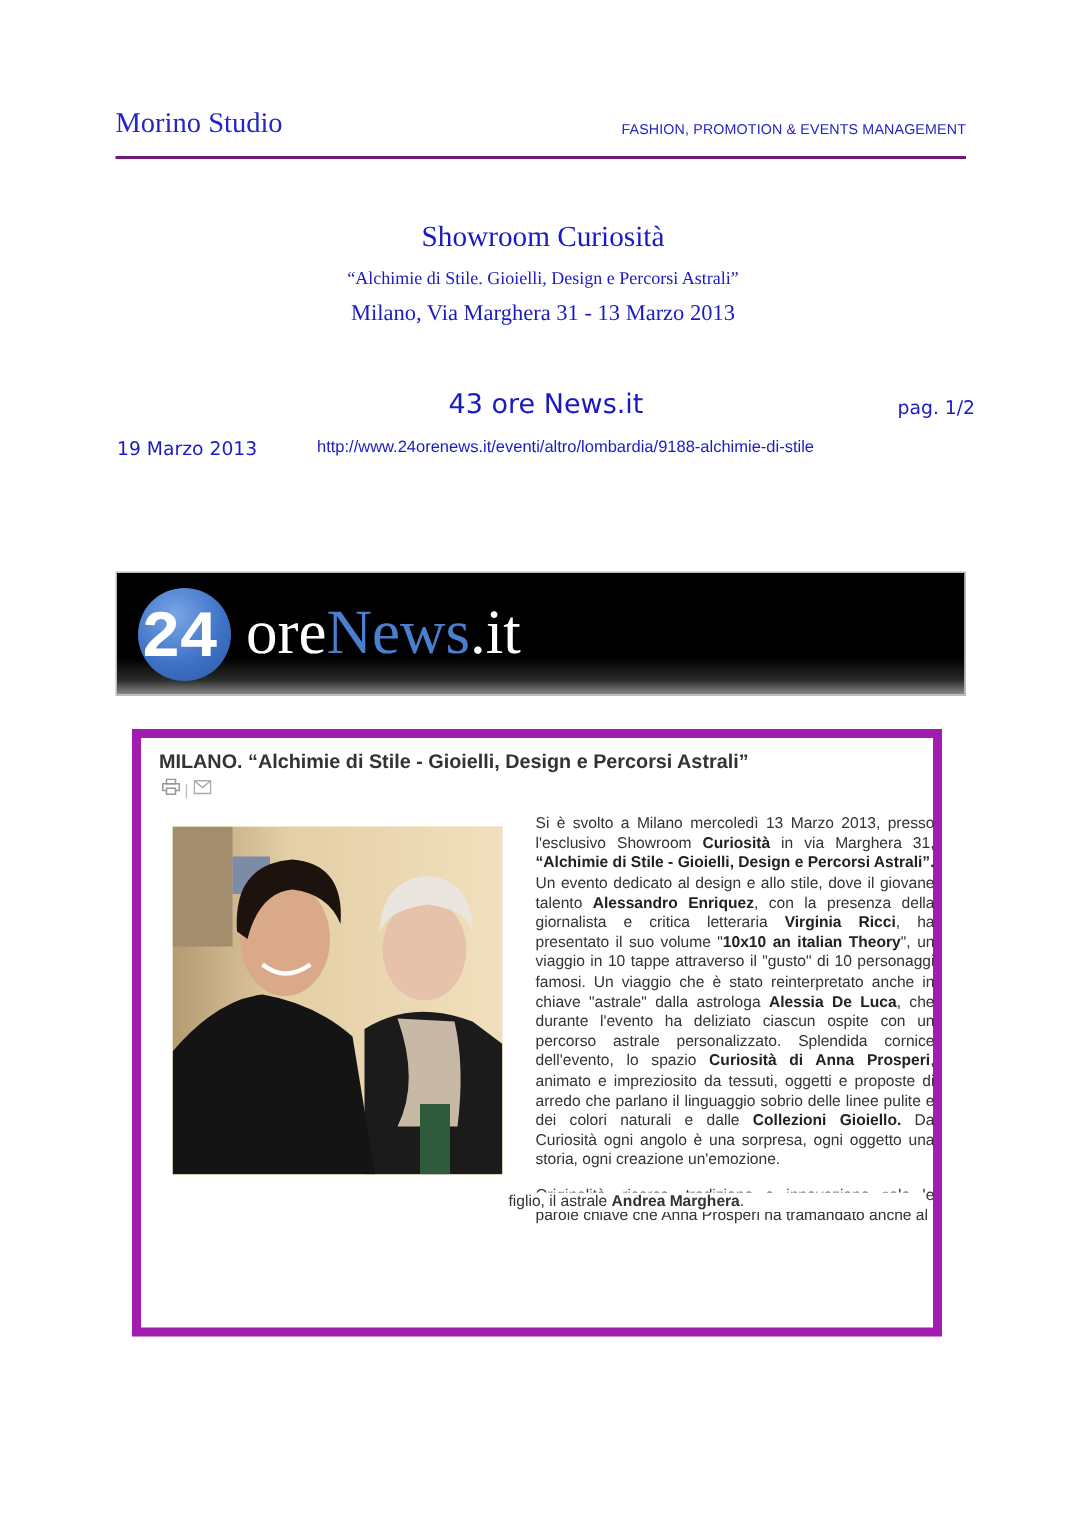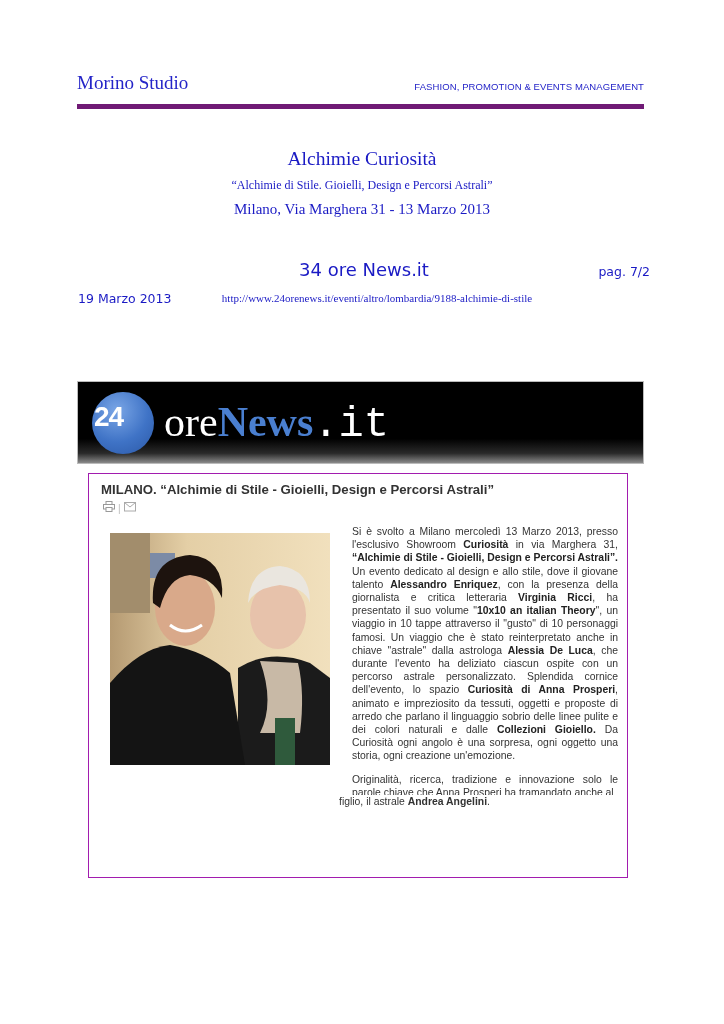--- a/index.html
+++ b/index.html
@@ -1,68 +1,68 @@
 <!DOCTYPE html>
 <html><head>
 <meta charset="utf-8">
 <style>
   html, body { margin: 0; padding: 0; background: #ffffff; }
   body { width: 724px; height: 1024px; position: relative; overflow: hidden; font-family: "Liberation Sans", sans-serif; }
 
-  .header { position: absolute; left: 77px; top: 72px; width: 567px; height: 32px; border-bottom: 5px solid #701a75; }
+  .header { position: absolute; left: 77px; top: 72px; width: 567px; height: 32px; border-bottom: 2px solid #701a75; }
   .brand { position: absolute; left: 0; top: 0; font-family: "Liberation Serif", serif; font-size: 19px; color: #2424c8; }
   .tagline { position: absolute; right: 0; top: 9px; font-family: Liberation Sans, sans-serif; font-size: 9.5px; color: #2424c8; letter-spacing: 0.1px; }
 
   .event { position: absolute; left: 0; width: 724px; text-align: center; font-family: "Liberation Serif", serif; color: #1a1ac4; }
   .event-title { top: 148px; font-size: 19.5px; }
   .event-sub { top: 178px; font-size: 12px; }
   .event-place { top: 201px; font-size: 15px; }
 
   .pub-row { position: absolute; left: 78px; top: 259px; width: 572px; height: 24px; color: #1a1ac4; font-family: "DejaVu Sans", sans-serif; }
   .pub-date { position: absolute; left: 0; top: 5px; font-size: 12.5px; margin-top: 27px; }
   .pub-name { position: absolute; left: 0; width: 572px; text-align: center; top: 0; font-size: 18px; }
   .pub-page { position: absolute; right: 0; top: 5px; font-size: 12.5px; }
-  .pub-url { position: absolute; left: 0; width: 724px; top: 292px; text-align: center; font-family: Liberation Serif, serif; font-size: 11px; color: #1a1ac4; padding-left: 30px; box-sizing: border-box; }
+  .pub-url { position: absolute; left: 0; width: 724px; top: 292px; text-align: center; font-family: Liberation Sans, sans-serif; font-size: 11px; color: #1a1ac4; padding-left: 30px; box-sizing: border-box; }
 
   .banner { position: absolute; left: 77px; top: 381px; width: 567px; height: 83px; background: linear-gradient(to bottom, #000 0%, #000 70%, #2a2a2a 88%, #8a8a8a 100%); border: 1px solid #bbb; box-sizing: border-box; }
   .logo-circle { position: absolute; left: 14px; top: 10px; width: 62px; height: 62px; border-radius: 50%; background: radial-gradient(circle at 40% 30%, #7aa6e6 0%, #3f73c6 55%, #2b58a6 100%); }
-  .logo-24 { position: absolute; left: 16px; top: 19px; font-family: Liberation Sans, sans-serif; font-weight: bold; font-size: 28px; color: #fff; letter-spacing: -1px; }
+  .logo-24 { position: absolute; left: 16px; top: 19px; font-family: Liberation Mono, monospace; font-weight: bold; font-size: 44px; color: #fff; letter-spacing: -1px; }
   .logo-ore { position: absolute; left: 86px; top: 16px; font-family: "Liberation Serif", serif; font-size: 42px; color: #fff; }
-  .logo-news { color: #4a7fd0; font-weight: bold; }
-  .logo-it { color: #fff; font-family: Liberation Mono, monospace; }
+  .logo-news { color: #4a7fd0; font-weight: normal; }
+  .logo-it { color: #fff; }
 
-  .card { position: absolute; left: 88px; top: 473px; width: 540px; height: 405px; background: #fff; border: 1px solid #a21caf; box-sizing: border-box; }
+  .card { position: absolute; left: 88px; top: 486px; width: 540px; height: 405px; background: #fff; border: 6px solid #a21caf; box-sizing: border-box; }
   .card-title { position: absolute; left: 12px; top: 8px; font-family: "Liberation Sans", sans-serif; font-size: 13.2px; font-weight: bold; color: #333; white-space: nowrap; }
   .card-tools { position: absolute; left: 14px; top: 27px; font-size: 10px; color: #999; }
   .card-tools span { display: inline-block; }
   .sep { margin: 0 3px; color: #bbb; }
 
   .photo { position: absolute; left: 21px; top: 59px; width: 220px; height: 232px; overflow: hidden; background: #e9d9b8; }
 
   .article { position: absolute; left: 251px; top: 51px; width: 278px; font-family: "Liberation Sans", sans-serif; font-size: 10.4px; line-height: 13.2px; color: #333; text-align: justify; }
   .article p { margin: 0 0 10px 12px; }
   .article b { color: #222; }
   .tail { position: absolute; left: 339px; top: 795px; width: 278px; font-family: "Liberation Sans", sans-serif; font-size: 10.4px; line-height: 13px; color: #333; background: #fff; }
 </style>
 </head>
 <body>
 
 <div class="header">
   <div class="brand">Morino Studio</div>
   <div class="tagline">FASHION, PROMOTION &amp; EVENTS MANAGEMENT</div>
 </div>
 
-<div class="event event-title">Alchimie Curiosità</div>
+<div class="event event-title">Showroom Curiosità</div>
 <div class="event event-sub">“Alchimie di Stile. Gioielli, Design e Percorsi Astrali”</div>
 <div class="event event-place">Milano, Via Marghera 31 - 13 Marzo 2013</div>
 
 <div class="pub-row">
   <div class="pub-date">19 Marzo 2013</div>
-  <div class="pub-name">34 ore News.it</div>
-  <div class="pub-page">pag. 7/2</div>
+  <div class="pub-name">43 ore News.it</div>
+  <div class="pub-page">pag. 1/2</div>
 </div>
 <div class="pub-url">http://www.24orenews.it/eventi/altro/lombardia/9188-alchimie-di-stile</div>
 
 <div class="banner">
   <div class="logo-circle"></div>
   <div class="logo-24">24</div>
   <div class="logo-ore"><span>ore</span><span class="logo-news">News</span><span class="logo-it">.it</span></div>
 </div>
 
 <div class="card">
@@ -107,13 +107,13 @@
       <path d="M60 92 Q75 104 92 92" fill="none" stroke="#fff" stroke-width="3"></path>
     </svg>
   </div>
 
   <div class="article">
     <p><span>Si è svolto a Milano mercoledì 13 Marzo 2013, presso l'esclusivo Showroom </span><b>Curiosità</b><span> in via Marghera 31, </span><b>“Alchimie di Stile - Gioielli, Design e Percorsi Astrali”.</b><span> Un evento dedicato al design e allo stile, dove il giovane talento </span><b>Alessandro Enriquez</b><span>, con la presenza della giornalista e critica letteraria </span><b>Virginia Ricci</b><span>, ha presentato il suo volume "</span><b>10x10 an italian Theory</b><span>", un viaggio in 10 tappe attraverso il "gusto" di 10 personaggi famosi. Un viaggio che è stato reinterpretato anche in chiave "astrale" dalla astrologa </span><b>Alessia De Luca</b><span>, che durante l'evento ha deliziato ciascun ospite con un percorso astrale personalizzato. Splendida cornice dell'evento, lo spazio </span><b>Curiosità di Anna Prosperi</b><span>, animato e impreziosito da tessuti, oggetti e proposte di arredo che parlano il linguaggio sobrio delle linee pulite e dei colori naturali e dalle </span><b>Collezioni Gioiello.</b><span> Da Curiosità ogni angolo è una sorpresa, ogni oggetto una storia, ogni creazione un'emozione.</span></p>
     <p><span>Originalità, ricerca, tradizione e innovazione solo le parole chiave che Anna Prosperi ha tramandato anche al</span></p>
   </div>
 </div>
 
-<div class="tail"><span>figlio, il astrale </span><b>Andrea Angelini</b><span>.</span></div>
+<div class="tail"><span>figlio, il astrale </span><b>Andrea Marghera</b><span>.</span></div>
 
 </body></html>

